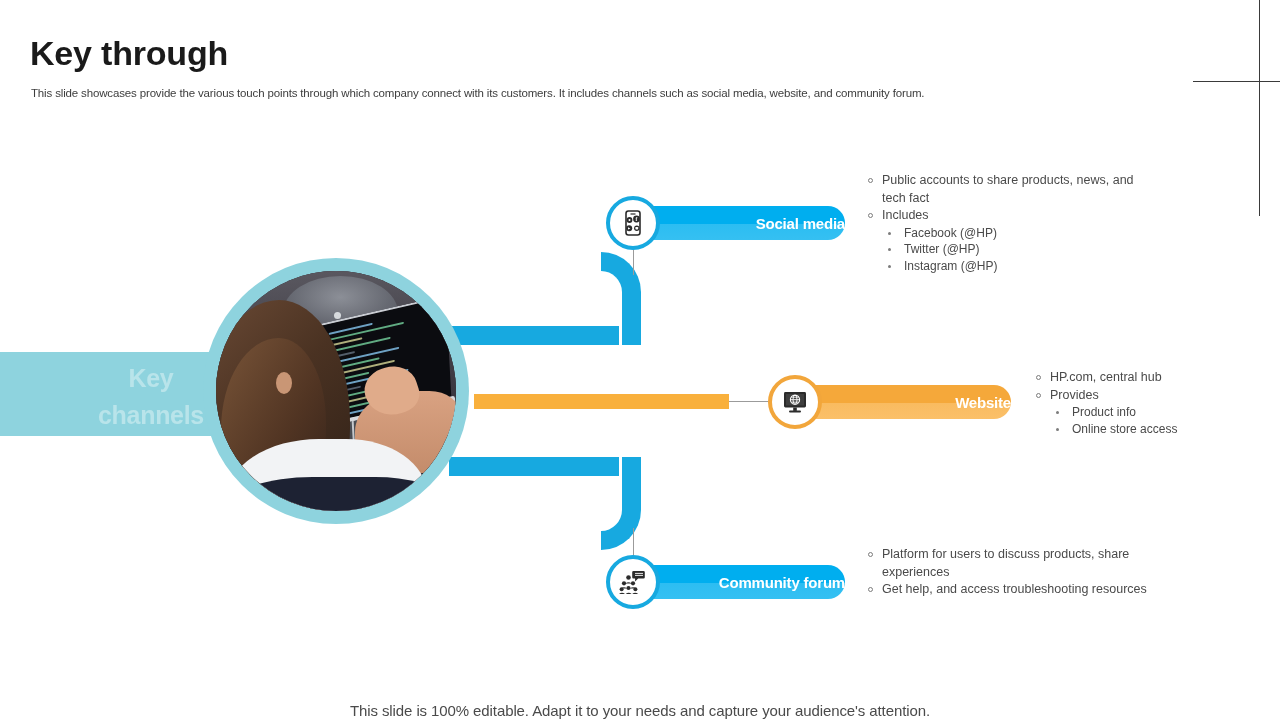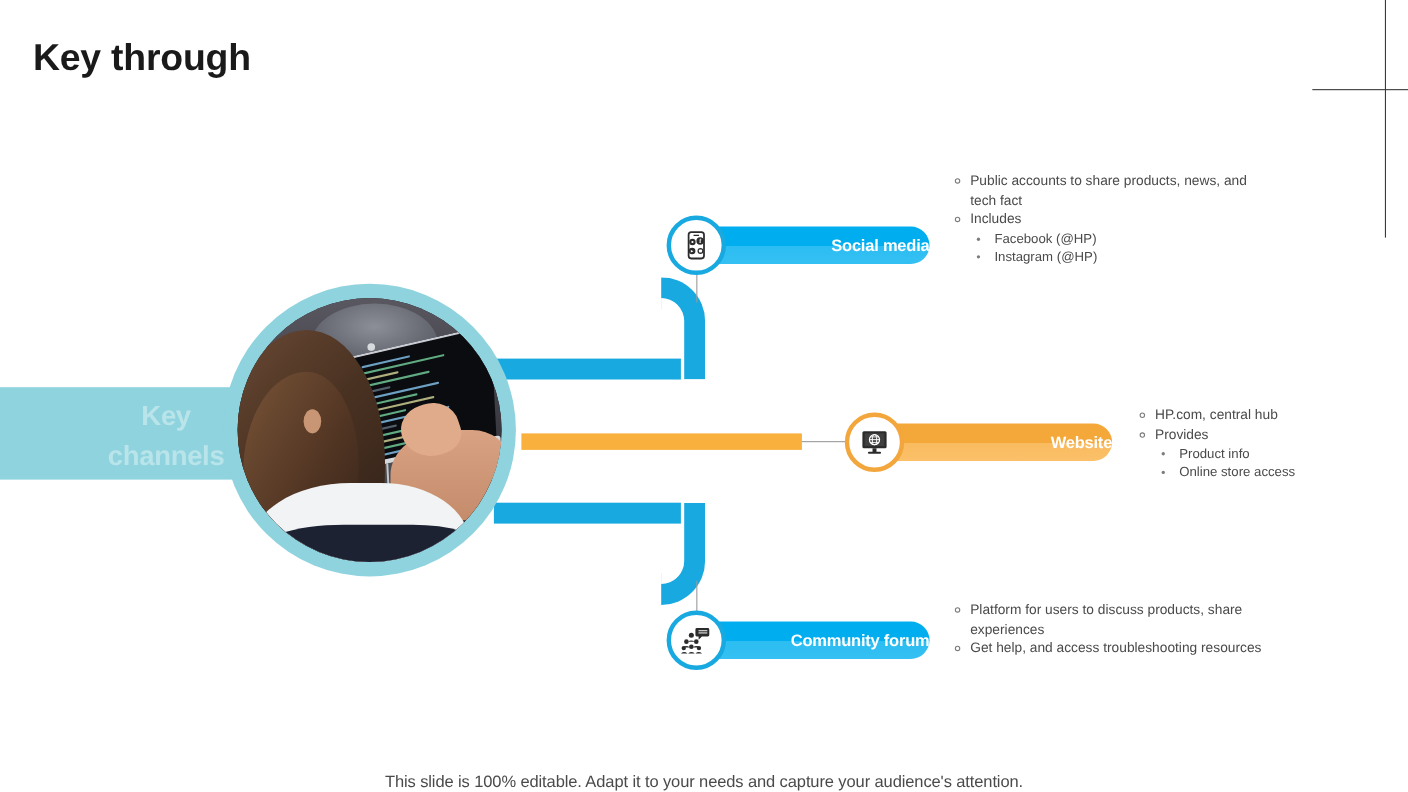--- a/index.html
+++ b/index.html
@@ -162,20 +162,21 @@
 </style>
 </head>
 <body>
 
 <div class="slide">
 
   <div class="crop-v"></div>
   <div class="crop-h"></div>
 
   <div class="title">Key through</div>
+  <div class="subtitle">This slide showcases provide the various touch points through which company connect with its customers. It includes channels such as social media, website, and community forum.</div>
 
   <div class="band"></div>
   <div class="band-text">
     <div>Key</div>
     <div>channels</div>
   </div>
 
   <div class="conn conn-top-h"></div>
   <div class="conn conn-top-c"></div>
   <div class="conn conn-top-stem"></div>
@@ -239,24 +240,25 @@
         <circle cx="18.5" cy="11" r="3.4" fill="#2b2b2b"></circle>
         <text x="18.5" y="12.7" font-size="5.4" fill="#ffffff" text-anchor="middle" font-family="Liberation Serif, serif" font-weight="bold">f</text>
         <circle cx="11.2" cy="20.2" r="3" fill="#2b2b2b"></circle>
         <circle cx="18.8" cy="20.2" r="2.7" fill="#2b2b2b"></circle>
         <rect x="17.4" y="18.9" width="2.8" height="2.6" rx="0.7" fill="#ffffff"></rect>
         <path d="M10 19.2 l2.4 1.2 -2.4 1.2 z" fill="#ffffff"></path>
         <circle cx="11.5" cy="12" r="1" fill="#ffffff"></circle>
       </svg>
     </span>
   </div>
-  <div class="bullets" style="left:858px;top:156px;width:300px;">
+  <div class="bullets" style="left:858px;top:172px;width:300px;">
     <div class="lvl1">Public accounts to share products, news, and tech fact</div>
     <div class="lvl1">Includes</div>
     <div class="lvl2">Facebook (@HP)</div>
+    <div class="lvl2">Twitter (@HP)</div>
     <div class="lvl2">Instagram (@HP)</div>
   </div>
 
   <div class="pill orange" style="left:789px;top:385px;width:222px;padding-left:50px;box-sizing:border-box;">
     <span class="pill-label">Website</span>
   </div>
   <div class="node-circle orange" style="left:768px;top:375px;">
     <span>
       <svg class="icon-svg" width="28" height="28" viewBox="0 0 28 28">
         <rect x="3" y="4" width="22" height="15.5" rx="1.4" fill="#2b2b2b"></rect>

